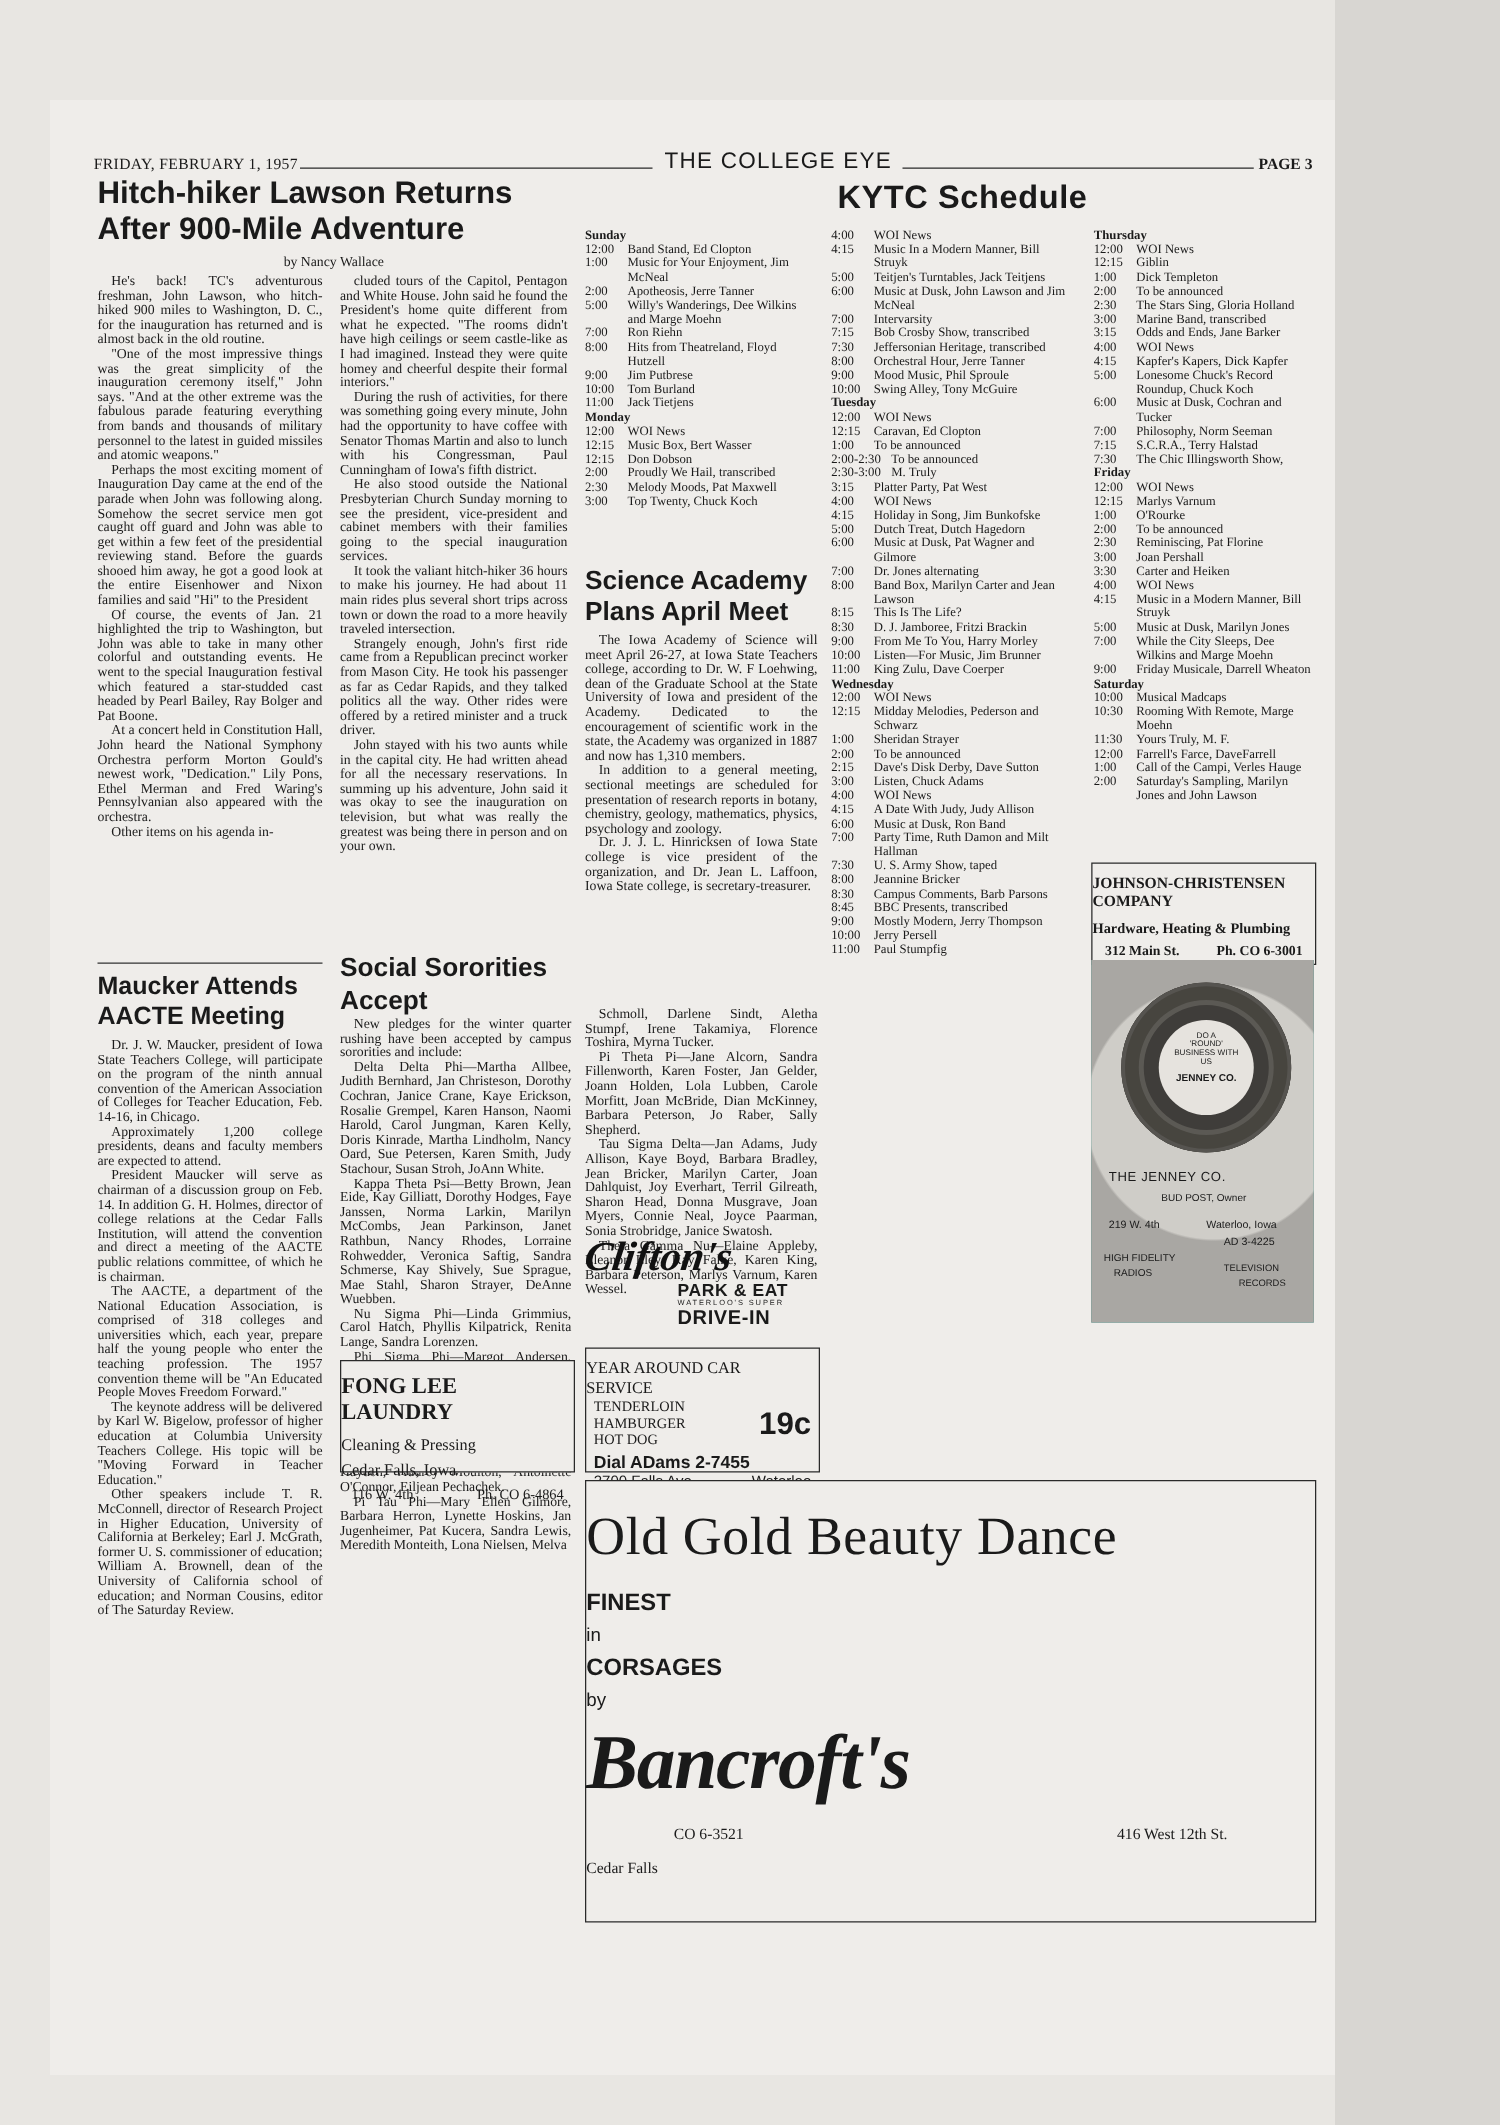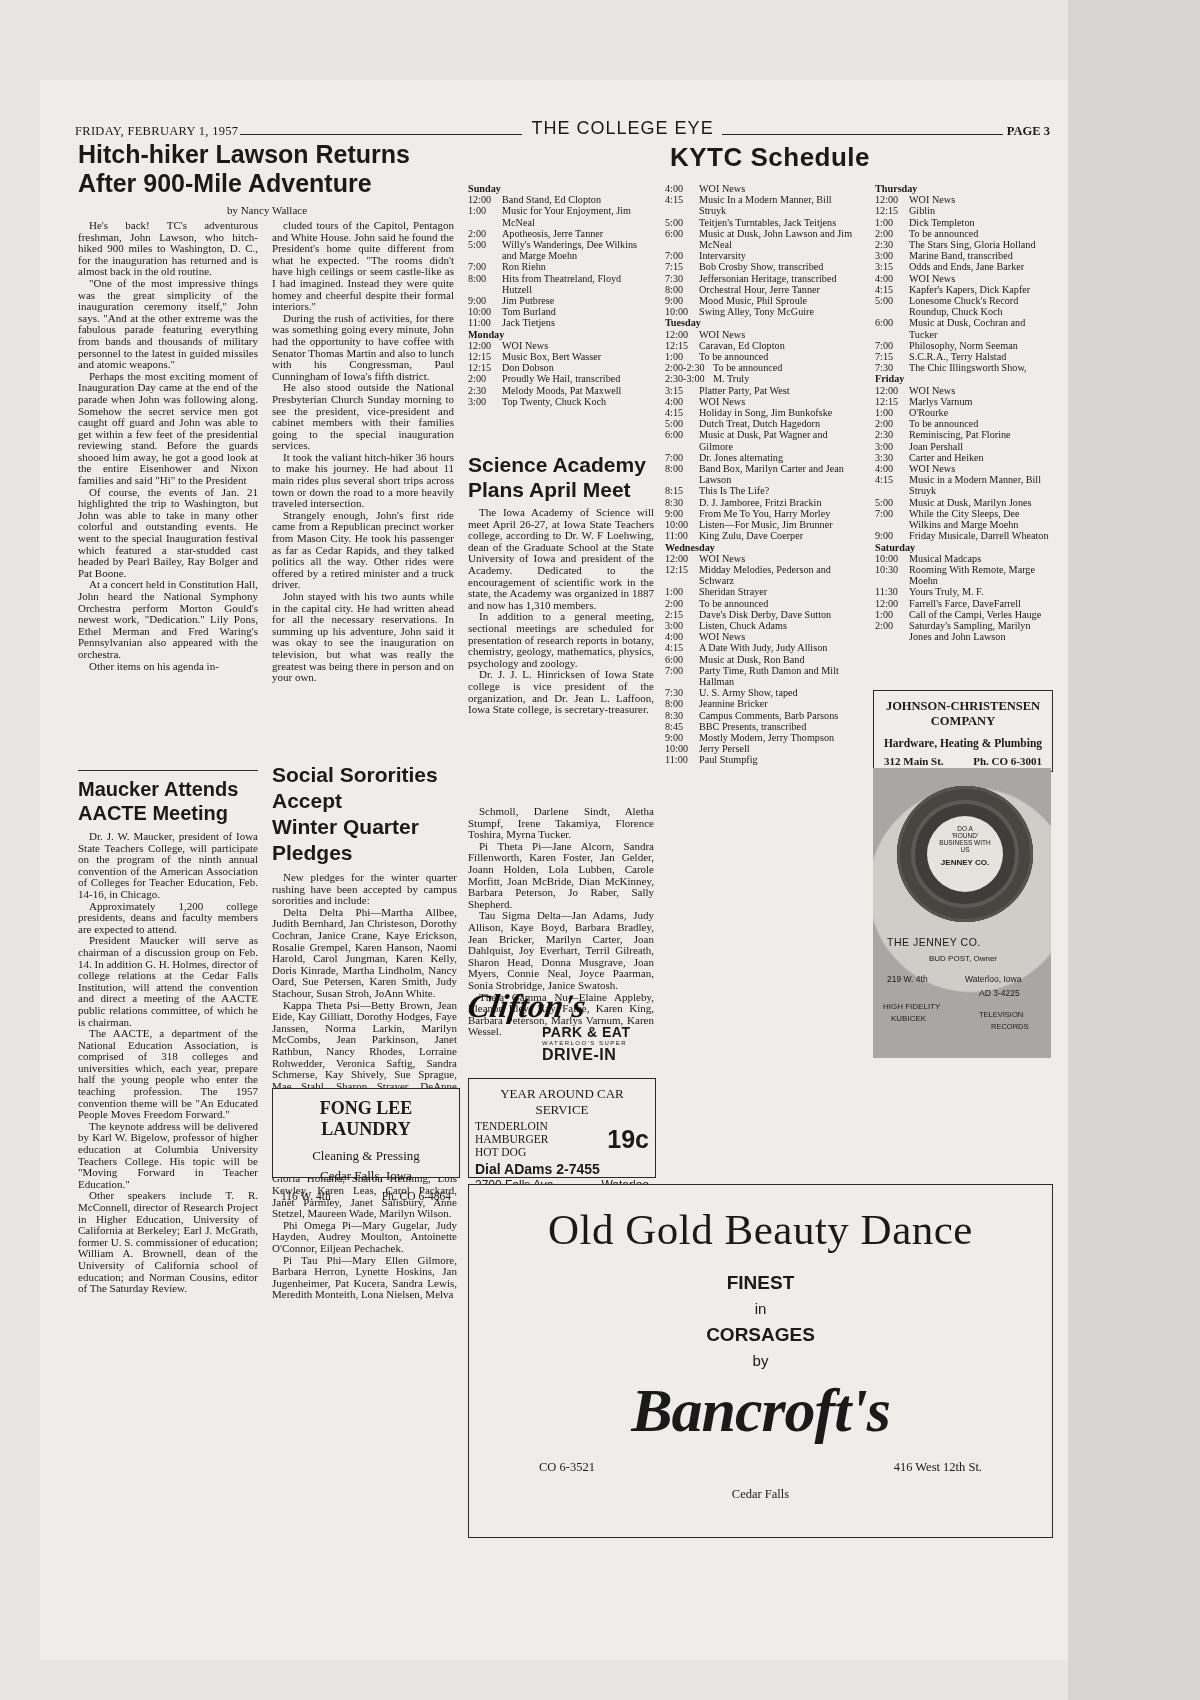--- a/index.html
+++ b/index.html
@@ -21,21 +21,21 @@
 
   
   .kytc-title{font-family:"Liberation Sans",sans-serif;font-weight:bold;font-size:26px;text-align:center;margin:0;letter-spacing:.5px;}
   .sched{font-size:10.2px;line-height:11.2px;}
   .sched .day{font-weight:bold;}
   .sched .row{display:flex;}
   .sched .row .t{width:34px;flex:none;}
   .sched .row .d{flex:1;}
 
   .adbox{border:1.5px solid #2a2a2a;background:#efedea;}
-  .center{text-align:center;}
+  .center{text-align:left;}
 
   .ogbd{font-family:"Liberation Sans",sans-serif;}
 
   .sig{font-family:"Liberation Serif",serif;font-style:italic;font-weight:bold;}
 </style>
 </head>
 <body>
 
 <div class="page">
   <div class="sheet"></div>
@@ -80,21 +80,20 @@
     <p class="bt">Approximately 1,200 college presidents, deans and faculty members are expected to attend.</p>
     <p class="bt">President Maucker will serve as chairman of a discussion group on Feb. 14. In addition G. H. Holmes, director of college relations at the Cedar Falls Institution, will attend the convention and direct a meeting of the AACTE public relations committee, of which he is chairman.</p>
     <p class="bt">The AACTE, a department of the National Education Association, is comprised of 318 colleges and universities which, each year, prepare half the young people who enter the teaching profession. The 1957 convention theme will be "An Educated People Moves Freedom Forward."</p>
     <p class="bt">The keynote address will be delivered by Karl W. Bigelow, professor of higher education at Columbia University Teachers College. His topic will be "Moving Forward in Teacher Education."</p>
     <p class="bt">Other speakers include T. R. McConnell, director of Research Project in Higher Education, University of California at Berkeley; Earl J. McGrath, former U. S. commissioner of education; William A. Brownell, dean of the University of California school of education; and Norman Cousins, editor of The Saturday Review.</p>
   </div>
 
 
   <div class="col" style="left:272px;top:762px;width:185px;">
     <h1 class="head" style="font-size:21px;line-height:26px;">Social Sororities Accept</h1>
-    <h1 class="head" style="font-size:21px;line-height:26px;margin-bottom:6px;">Winter Quarter Pledges</h1>
     <p class="bt">New pledges for the winter quarter rushing have been accepted by campus sororities and include:</p>
     <p class="bt">Delta Delta Phi—Martha Allbee, Judith Bernhard, Jan Christeson, Dorothy Cochran, Janice Crane, Kaye Erickson, Rosalie Grempel, Karen Hanson, Naomi Harold, Carol Jungman, Karen Kelly, Doris Kinrade, Martha Lindholm, Nancy Oard, Sue Petersen, Karen Smith, Judy Stachour, Susan Stroh, JoAnn White.</p>
     <p class="bt">Kappa Theta Psi—Betty Brown, Jean Eide, Kay Gilliatt, Dorothy Hodges, Faye Janssen, Norma Larkin, Marilyn McCombs, Jean Parkinson, Janet Rathbun, Nancy Rhodes, Lorraine Rohwedder, Veronica Saftig, Sandra Schmerse, Kay Shively, Sue Sprague, Mae Stahl, Sharon Strayer, DeAnne Wuebben.</p>
     <p class="bt">Nu Sigma Phi—Linda Grimmius, Carol Hatch, Phyllis Kilpatrick, Renita Lange, Sandra Lorenzen.</p>
     <p class="bt">Phi Sigma Phi—Margot Andersen, Marlys Burrows, Sue Carlton, Susan Dunn, Irma Hamilton, Verles Hauge, Gloria Holland, Sharon Helming, Lois Kewley, Karen Leas, Carol Packard, Janet Parmley, Janet Salisbury, Anne Stetzel, Maureen Wade, Marilyn Wilson.</p>
     <p class="bt">Phi Omega Pi—Mary Gugelar, Judy Hayden, Audrey Moulton, Antoinette O'Connor, Eiljean Pechachek.</p>
     <p class="bt">Pi Tau Phi—Mary Ellen Gilmore, Barbara Herron, Lynette Hoskins, Jan Jugenheimer, Pat Kucera, Sandra Lewis, Meredith Monteith, Lona Nielsen, Melva</p>
   </div>
 
   <div class="col" style="left:468px;top:806px;width:186px;">
@@ -567,21 +566,21 @@
         <div style="font-family:'Liberation Sans',sans-serif;font-size:6.5px;">US</div>
         <div style="font-family:'Liberation Sans',sans-serif;font-weight:bold;font-size:8px;margin-top:5px;">JENNEY CO.</div>
       </div>
     </div>
     <div style="position:absolute;left:14px;top:168px;font-family:'Liberation Sans',sans-serif;font-size:10.5px;letter-spacing:.5px;">THE JENNEY CO.</div>
     <div style="position:absolute;left:56px;top:186px;font-family:'Liberation Sans',sans-serif;font-size:8px;">BUD POST, Owner</div>
     <div style="position:absolute;left:14px;top:206px;font-family:'Liberation Sans',sans-serif;font-size:8.5px;">219 W. 4th</div>
     <div style="position:absolute;left:92px;top:206px;font-family:'Liberation Sans',sans-serif;font-size:8.5px;">Waterloo, Iowa</div>
     <div style="position:absolute;left:106px;top:220px;font-family:'Liberation Sans',sans-serif;font-size:8.5px;">AD 3-4225</div>
     <div style="position:absolute;left:10px;top:234px;font-family:'Liberation Sans',sans-serif;font-size:8px;">HIGH FIDELITY</div>
-    <div style="position:absolute;left:18px;top:246px;font-family:'Liberation Sans',sans-serif;font-size:8px;">KUBICEK</div>
+    <div style="position:absolute;left:18px;top:246px;font-family:'Liberation Sans',sans-serif;font-size:8px;">RADIOS</div>
     <div style="position:absolute;left:106px;top:242px;font-family:'Liberation Sans',sans-serif;font-size:7.5px;">TELEVISION</div>
     <div style="position:absolute;left:118px;top:254px;font-family:'Liberation Sans',sans-serif;font-size:7.5px;">RECORDS</div>
   </div>
 
   <div class="adbox" style="position:absolute;left:468px;top:1184px;width:583px;height:352px;">
     <div class="center ogbd" style="font-size:43px;font-weight:normal;margin-top:20px;letter-spacing:.5px;font-family:'Liberation Serif',serif;">Old Gold Beauty Dance</div>
     <div class="center ogbd" style="font-size:19px;font-weight:bold;margin-top:18px;">FINEST</div>
     <div class="center ogbd" style="font-size:15px;margin-top:6px;">in</div>
     <div class="center ogbd" style="font-size:19px;font-weight:bold;margin-top:7px;">CORSAGES</div>
     <div class="center ogbd" style="font-size:15px;margin-top:6px;">by</div>

